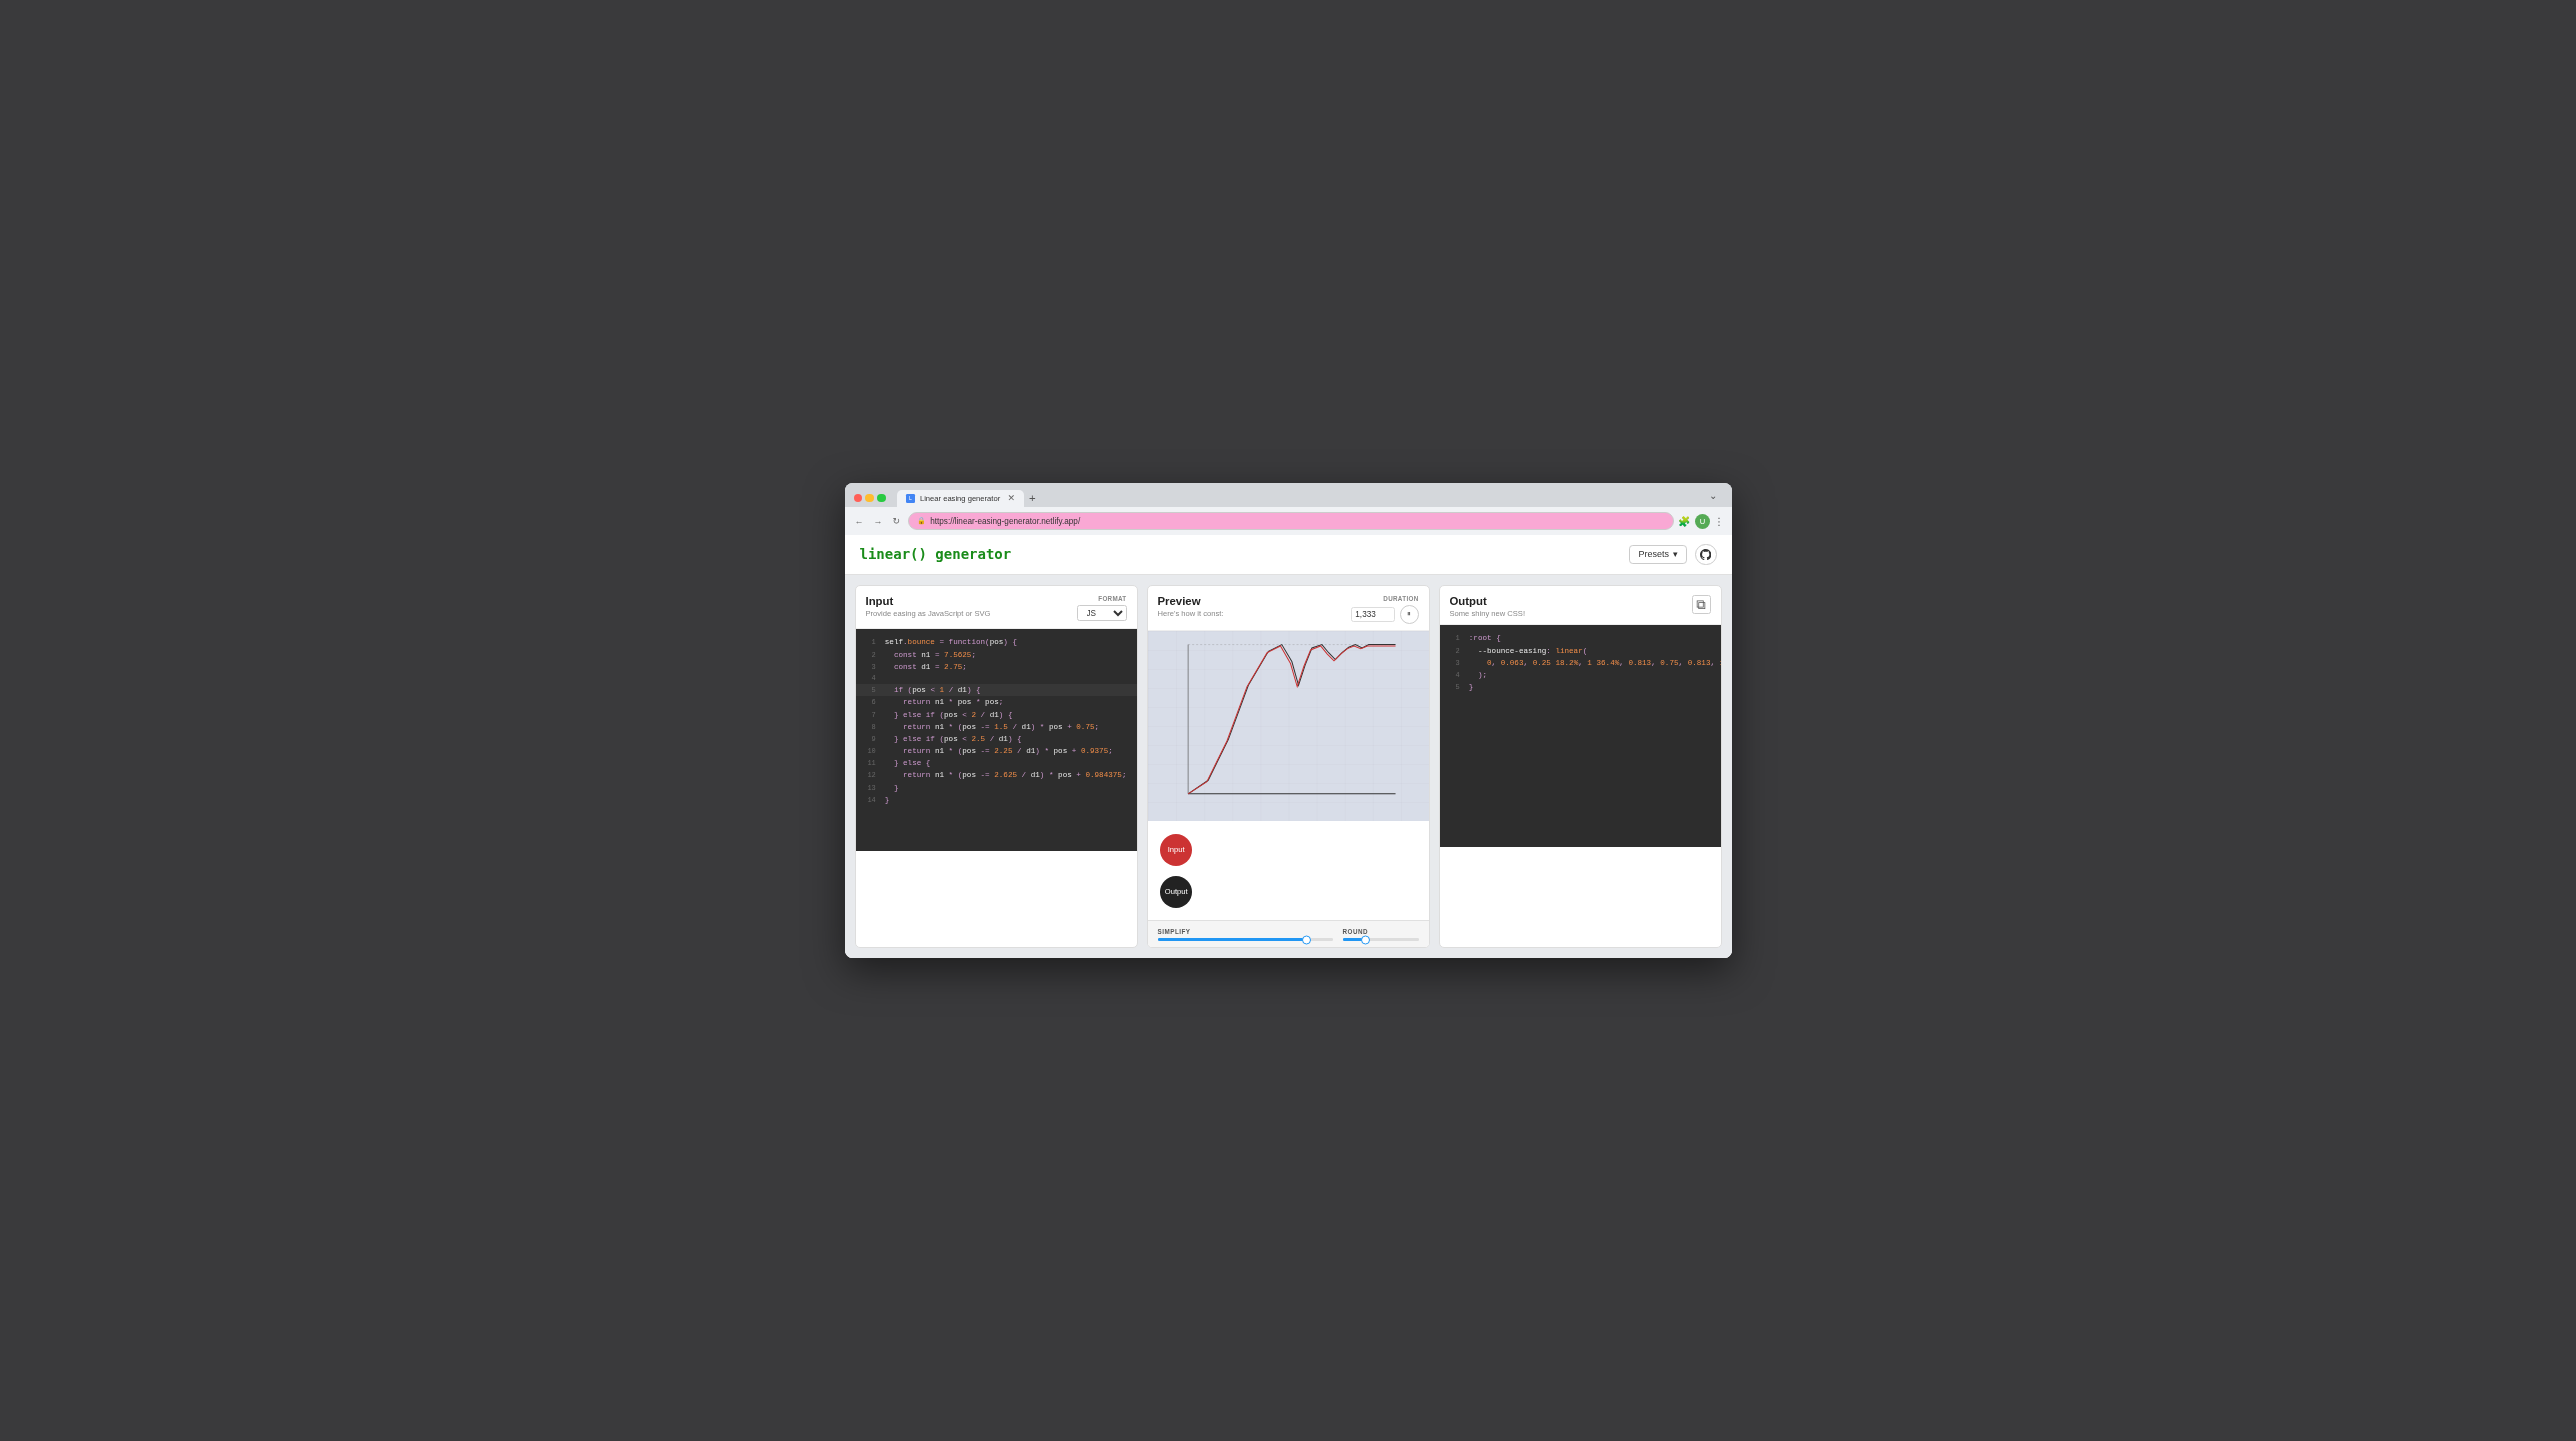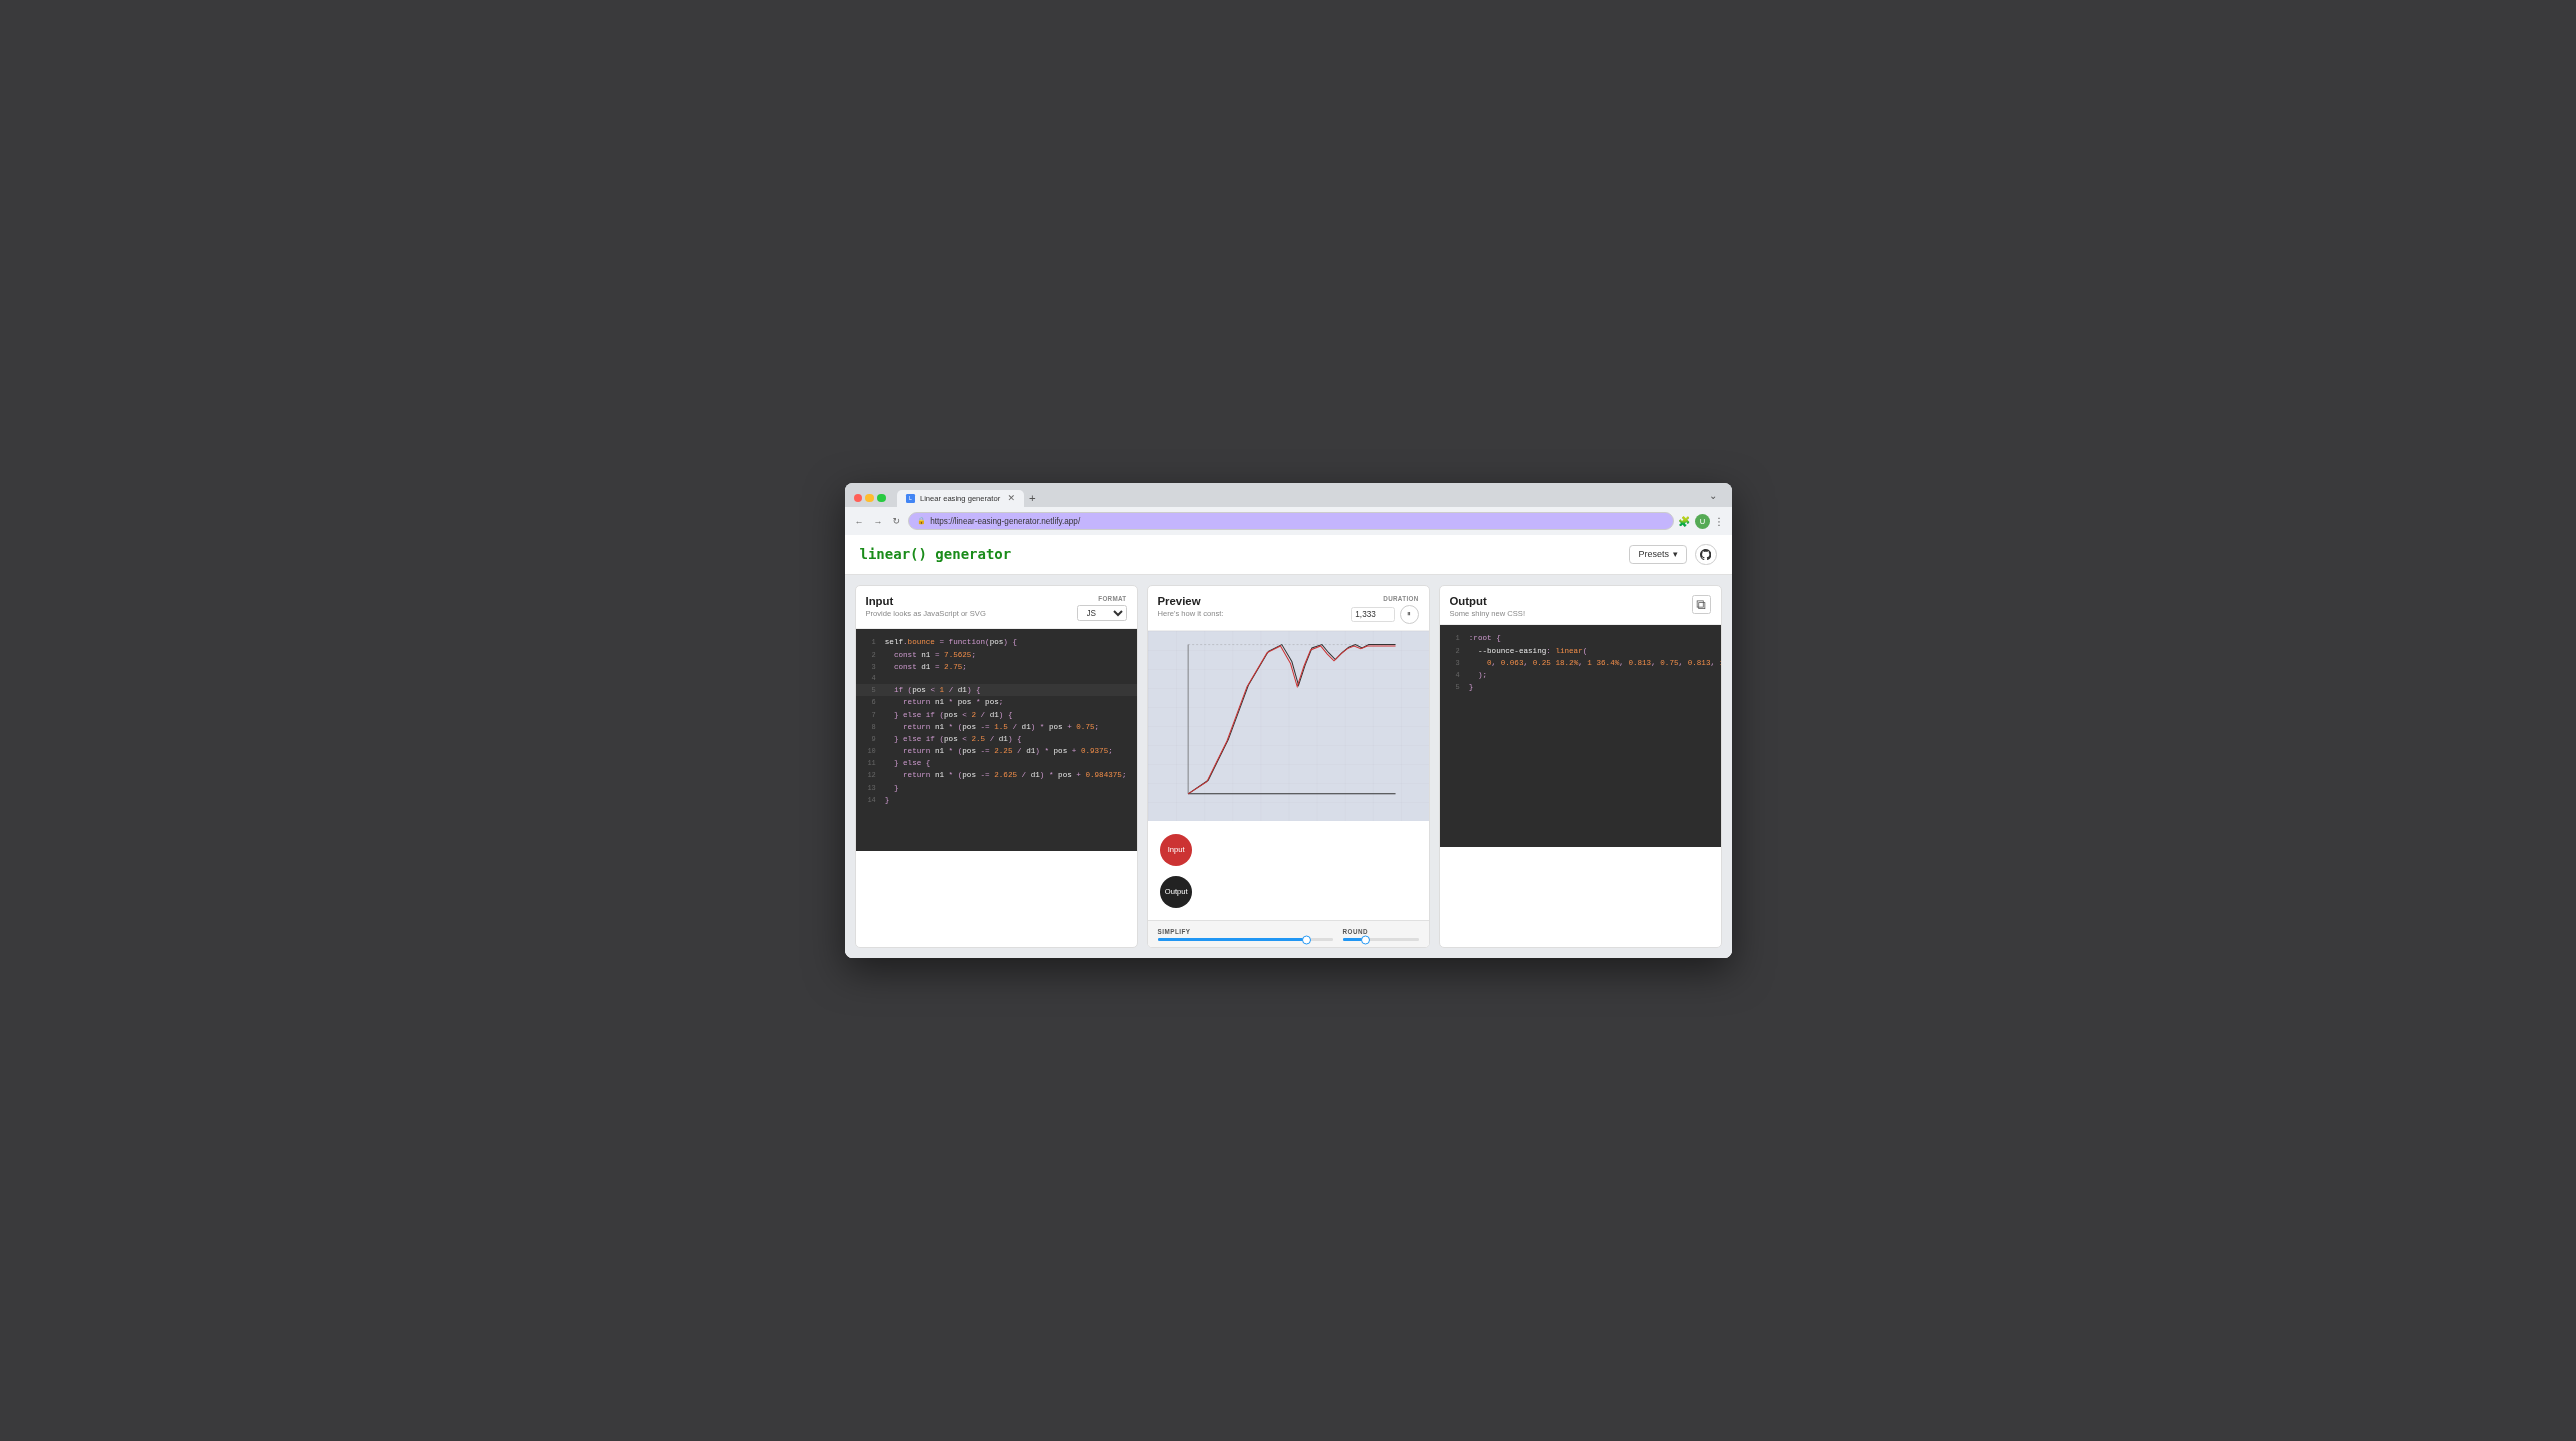--- a/index.html
+++ b/index.html
@@ -96,21 +96,21 @@
       background: none;
       border: none;
       color: #666;
       cursor: pointer;
       font-size: 9px;
       padding: 2.5px;
       border-radius: 2.5px;
     }
     .address-bar {
       flex: 1;
-      background: #c4b5fd;
+      background: #f9a8d4;
       border: 0.6px solid #ccc;
       border-radius: 12.7px;
       padding: 3.2px 9px;
       font-size: 8.2px;
       color: #333;
       display: flex;
       align-items: center;
       gap: 3.8px;
     }
     .address-bar .lock-icon {
@@ -455,21 +455,21 @@
         </button>
       </div>
     </div>
 
     <div class="panels">
 
       <div class="panel">
         <div class="panel-header">
           <div>
             <div class="panel-title">Input</div>
-            <div class="panel-subtitle">Provide looks as JavaScript or SVG</div>
+            <div class="panel-subtitle">Provide easing as JavaScript or SVG</div>
           </div>
           <div class="format-selector">
             <span class="format-label">FORMAT</span>
             <select class="format-dropdown">
               <option>JS</option>
               <option>SVG</option>
             </select>
           </div>
         </div>
         <div class="code-editor">

